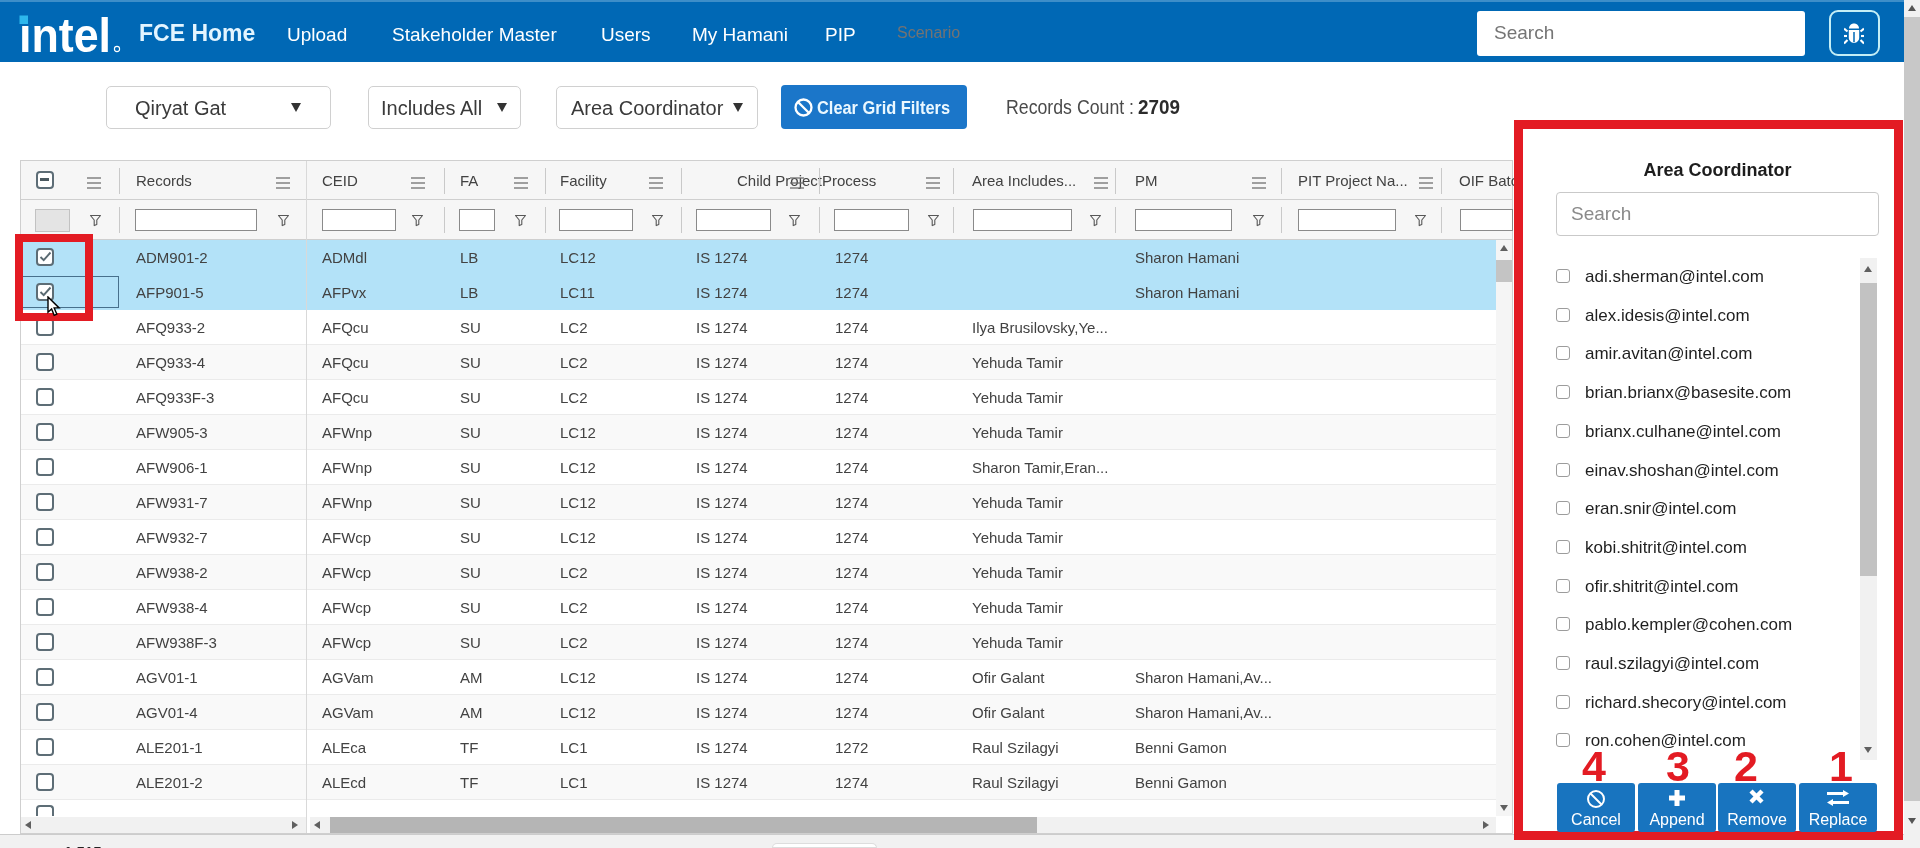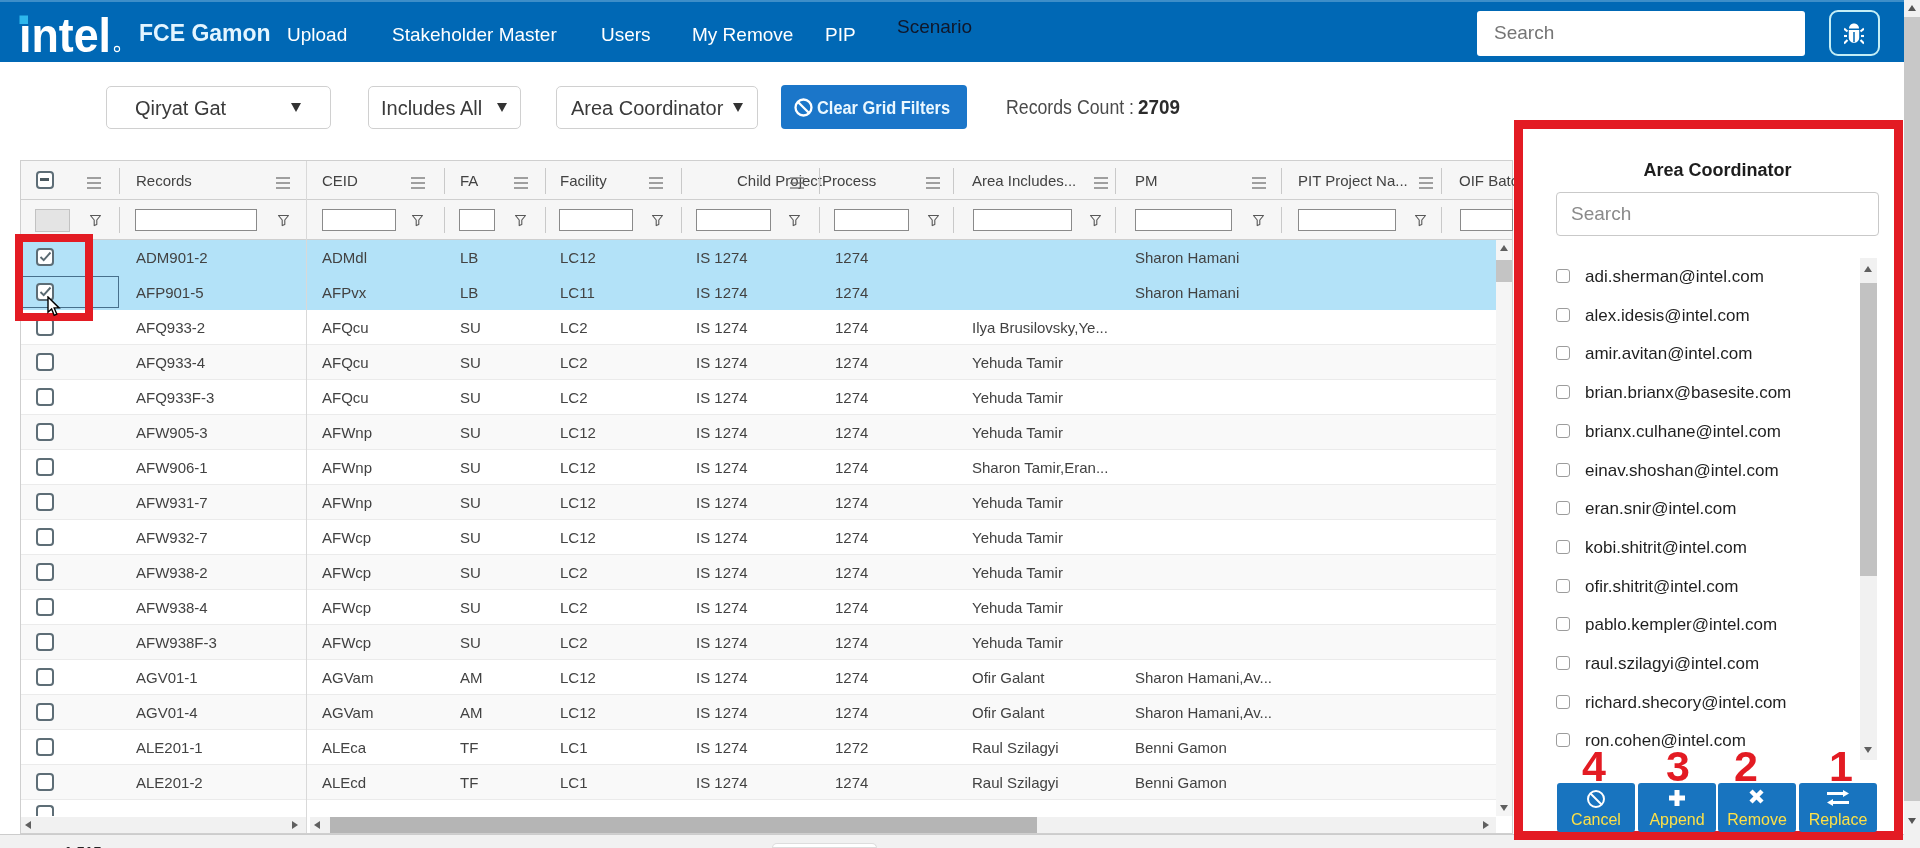--- a/index.html
+++ b/index.html
@@ -7,37 +7,37 @@
 .hdrtxt{font-size:15px;color:#424242;white-space:nowrap}
 .cell{font-size:15px;color:#424242;white-space:nowrap}
 .fin{position:absolute;height:22px;top:209px;background:#fff;border:1px solid #8a8a8a}
 .sep{position:absolute;width:1px;background:#c9c9c9}
 .cb{position:absolute;width:18px;height:18px;border:2px solid #5d6d76;border-radius:4px;background:#fff}
 .cb svg{position:absolute;left:0.5px;top:1px}
 .pcb{position:absolute;width:14px;height:14px;border:1.5px solid #9c9c9c;border-radius:3px;background:#fff}
 .em{position:absolute;font-size:17px;color:#1f1f1f;white-space:nowrap}
 .rnum{position:absolute;font-size:43px;font-weight:bold;color:#e31b23;line-height:1}
 .btn{position:absolute;width:78px;top:783px;height:49px;background:#1874bf;border-radius:3px;color:#fff;text-align:center}
-.btn .lbl{position:absolute;width:100%;top:28px;font-size:16px;color:#fde047}
+.btn .lbl{position:absolute;width:100%;top:28px;font-size:16px;color:#ffffff}
 .arrow{position:absolute;width:0;height:0}
 </style></head><body>
 
 <div class="a" style="left:0;top:0;width:1920px;height:62px;background:#0068b5;border-top:2px solid #3d8ec9"></div>
 <svg class="a" style="left:19px;top:5px" width="105" height="52" viewBox="0 0 105 52">
     <text x="0" y="46.5" font-family="Liberation Sans" font-weight="bold" font-size="48" fill="#fff" textLength="92" lengthAdjust="spacingAndGlyphs">ıntel</text>
     <rect x="0.5" y="10.5" width="8.5" height="8.5" fill="#2db7ec"></rect>
     <circle cx="98" cy="44" r="2.6" fill="none" stroke="#fff" stroke-width="1.1"></circle>
   </svg>
-<div class="a" style="left:139px;top:20px;font-size:23px;font-weight:bold;color:#e3f5ff">FCE Gamon</div>
+<div class="a" style="left:139px;top:20px;font-size:23px;font-weight:bold;color:#e3f5ff">FCE Home</div>
 <div class="a" style="left:287px;top:24px;font-size:19px;color:#fff">Upload</div>
 <div class="a" style="left:392px;top:24px;font-size:19px;color:#fff">Stakeholder Master</div>
 <div class="a" style="left:601px;top:24px;font-size:19px;color:#fff">Users</div>
-<div class="a" style="left:692px;top:24px;font-size:19px;color:#fff">My Remove</div>
+<div class="a" style="left:692px;top:24px;font-size:19px;color:#fff">My Hamani</div>
 <div class="a" style="left:825px;top:24px;font-size:19px;color:#fff">PIP</div>
-<div class="a" style="left:897px;top:16px;font-size:19px;color:#0f172a">Scenario</div>
+<div class="a" style="left:897px;top:24px;font-size:16px;color:#737373">Scenario</div>
 <div class="a" style="left:1477px;top:11px;width:328px;height:45px;background:#fff;border-radius:3px;">
     <span style="position:absolute;left:17px;top:11px;font-size:19px;color:#757575">Search</span>
   </div>
 <div class="a" style="left:1829px;top:10px;width:51px;height:46px;border:2px solid #c4eef6;border-radius:9px">
     <svg style="position:absolute;left:13px;top:7px" width="20" height="28" viewBox="0 0 20 28">
       <g stroke="#fff" stroke-width="2.1" fill="none">
         <line x1="3.5" y1="12.5" x2="0" y2="9.5"></line>
         <line x1="16.5" y1="12.5" x2="20" y2="9.5"></line>
         <line x1="3" y1="17" x2="0" y2="17"></line>
         <line x1="17" y1="17" x2="20" y2="17"></line>
@@ -408,21 +408,21 @@
 <div class="em" style="left:1585px;top:421.79999999999995px;z-index:6">brianx.culhane@intel.com</div>
 <div class="pcb" style="left:1556px;top:462.49999999999994px;z-index:6"></div>
 <div class="em" style="left:1585px;top:460.49999999999994px;z-index:6">einav.shoshan@intel.com</div>
 <div class="pcb" style="left:1556px;top:501.19999999999993px;z-index:6"></div>
 <div class="em" style="left:1585px;top:499.19999999999993px;z-index:6">eran.snir@intel.com</div>
 <div class="pcb" style="left:1556px;top:539.9px;z-index:6"></div>
 <div class="em" style="left:1585px;top:537.9px;z-index:6">kobi.shitrit@intel.com</div>
 <div class="pcb" style="left:1556px;top:578.6px;z-index:6"></div>
 <div class="em" style="left:1585px;top:576.6px;z-index:6">ofir.shitrit@intel.com</div>
 <div class="pcb" style="left:1556px;top:617.3000000000001px;z-index:6"></div>
-<div class="em" style="left:1585px;top:615.3000000000001px;z-index:6">pablo.kempler@intel.com</div>
+<div class="em" style="left:1585px;top:615.3000000000001px;z-index:6">pablo.kempler@cohen.com</div>
 <div class="pcb" style="left:1556px;top:656.0000000000001px;z-index:6"></div>
 <div class="em" style="left:1585px;top:654.0000000000001px;z-index:6">raul.szilagyi@intel.com</div>
 <div class="pcb" style="left:1556px;top:694.7000000000002px;z-index:6"></div>
 <div class="em" style="left:1585px;top:692.7000000000002px;z-index:6">richard.shecory@intel.com</div>
 <div class="pcb" style="left:1556px;top:733.4000000000002px;z-index:6"></div>
 <div class="em" style="left:1585px;top:731.4000000000002px;z-index:6">ron.cohen@intel.com</div>
 <div class="a" style="left:1860px;top:258px;width:17px;height:502px;background:#f1f1f1;z-index:6"></div>
 <div class="arrow" style="left:1864px;top:266px;border-left:4.5px solid transparent;border-right:4.5px solid transparent;border-bottom:6px solid #606060;z-index:7"></div>
 <div class="a" style="left:1860px;top:283px;width:17px;height:293px;background:#c2c2c2;z-index:6"></div>
 <div class="arrow" style="left:1864px;top:747px;border-left:4.5px solid transparent;border-right:4.5px solid transparent;border-top:6px solid #606060;z-index:7"></div>

